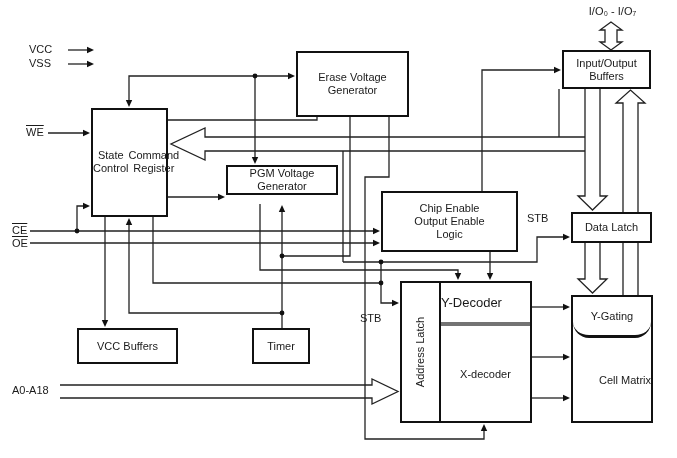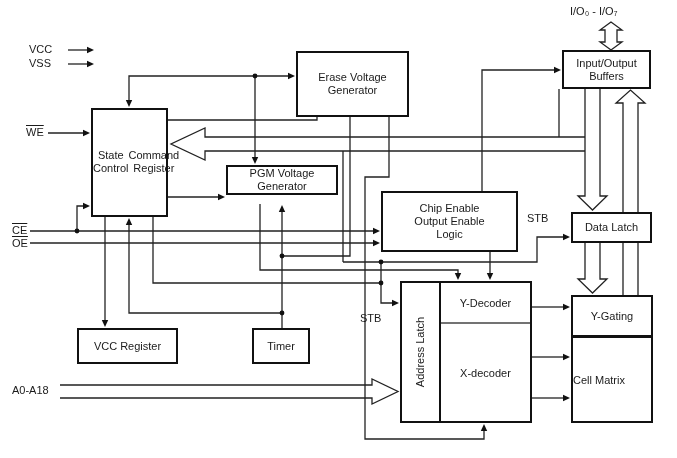--- a/index.html
+++ b/index.html
@@ -9,24 +9,24 @@
   .blk{position:absolute;z-index:2;background:#fff;border:2px solid #111;
        display:flex;align-items:center;justify-content:center;text-align:center;
        font-size:11px;line-height:13px;white-space:pre-line;box-sizing:border-box;}
   .lbl{position:absolute;z-index:3;font-size:11px;line-height:13px;white-space:nowrap;}
   .ov{text-decoration:overline;text-align:right;}
   .split{flex-direction:row;justify-content:space-between;padding:10px 0 12px 0;}
   .complex{position:absolute;z-index:2;box-sizing:border-box;border:2px solid #111;background:#fff;display:flex;}
   .alatch{width:37px;border-right:2px solid #111;display:flex;align-items:center;justify-content:center;}
   .alatch span{transform:rotate(-90deg);white-space:nowrap;font-size:11px;}
   .dec-col{flex:1;display:flex;flex-direction:column;}
-  .ydec{height:39px;border-bottom:2px solid #737373;display:flex;align-items:center;justify-content:center;font-size:11px;}
+  .ydec{height:39px;border-bottom:4px solid #737373;display:flex;align-items:center;font-size:13px;}
   .xdec{flex:1;display:flex;align-items:center;justify-content:center;font-size:11px;}
-  .ygat{height:38px;border-bottom:3px solid #111;display:flex;align-items:center;justify-content:center;font-size:11px;}
-  .cmx{flex:1;display:flex;align-items:center;justify-content:flex-start;font-size:11px;}
+  .ygat{height:38px;border-bottom:3px solid #111;display:flex;align-items:center;justify-content:center;font-size:11px;border-radius:16px;}
+  .cmx{flex:1;display:flex;align-items:center;justify-content:flex-end;font-size:11px;}
   .col{display:flex;flex-direction:column;width:100%;height:100%;}
 </style>
 </head>
 <body>
 
 <div id="stage">
 
   <svg class="wires" width="677" height="458" viewBox="0 0 677 458">
 
     <g stroke="#222" stroke-width="1.3" fill="#fff">
@@ -154,30 +154,30 @@
       <div class="ygat">
         <span>Y-Gating</span>
       </div>
       <div class="cmx">
         <span>Cell Matrix</span>
       </div>
     </div>
   </div>
 
   <div class="blk" style="left:77px;top:328px;width:101px;height:36px;">
-    <span>VCC Register</span>
+    <span>VCC Buffers</span>
   </div>
 
   <div class="blk" style="left:252px;top:328px;width:58px;height:36px;">
     <span>Timer</span>
   </div>
 
   <span class="lbl" style="left:29px;top:43px;">VCC</span>
   <span class="lbl" style="left:29px;top:57px;">VSS</span>
   <span class="lbl ov" style="left:26px;top:126px;">WE</span>
   <span class="lbl ov" style="left:12px;top:224px;">CE</span>
   <span class="lbl ov" style="left:12px;top:237px;">OE</span>
-  <span class="lbl" style="left:570px;top:5px;width:85px;">I/O₀ - I/O₇</span>
+  <span class="lbl" style="left:570px;top:5px;width:85px;text-align:center;">I/O₀ - I/O₇</span>
   <span class="lbl" style="left:12px;top:384px;">A0-A18</span>
   <span class="lbl" style="left:527px;top:212px;">STB</span>
   <span class="lbl" style="left:360px;top:312px;">STB</span>
 
 </div>
 
 </body></html>

